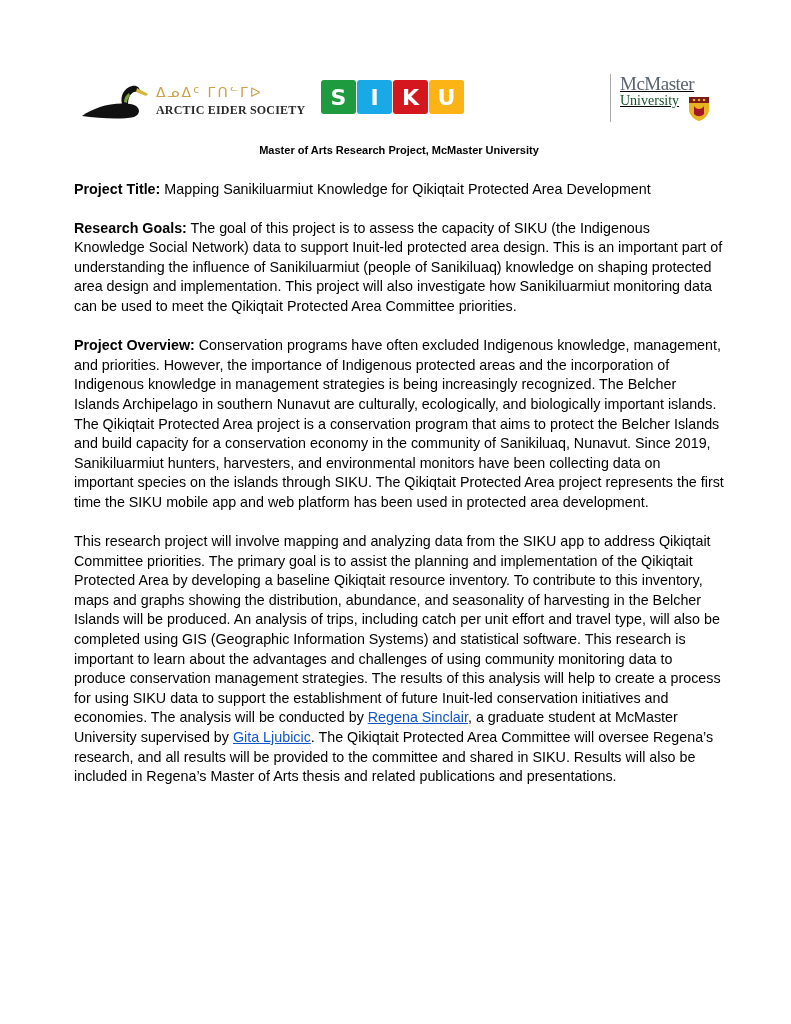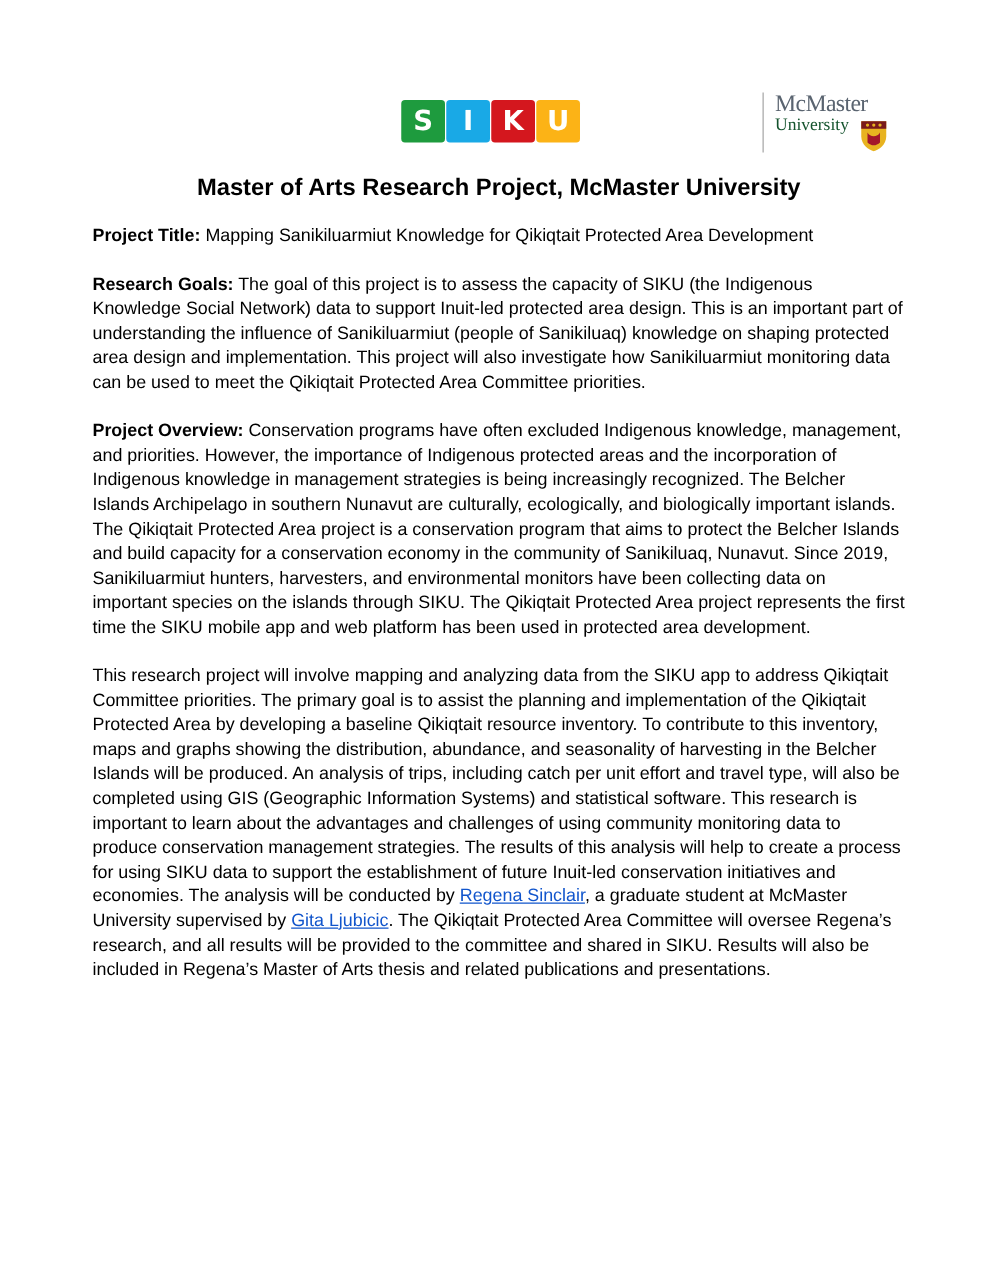--- a/index.html
+++ b/index.html
@@ -19,36 +19,46 @@
   
   .siku { position: absolute; left: 241px; top: 8px; display: flex; gap: 1px; }
   .siku-tile { width: 35px; height: 34px; border-radius: 3px; color: #fff; font-weight: bold;
                font-size: 22px; display: flex; align-items: center; justify-content: center;
                font-family: "DejaVu Sans", sans-serif; }
 
   
   .sees { position: absolute; left: 405px; top: 6px; width: 118px; text-align: right;
           font-size: 12.5px; line-height: 15px; color: #5a5a5a; letter-spacing: -0.3px; }
   .divider { position: absolute; left: 530px; top: 2px; width: 1px; height: 48px; background: #a8a8a8; }
-  .mcm { position: absolute; left: 540px; top: 2px; width: 100px; }
+  .mcm { position: absolute; left: 540px; top: 2px; width: 100px; text-decoration: underline; }
   .mcm-name { font-family: "Liberation Serif", serif; font-size: 19px; color: #5a6470; letter-spacing: -0.5px; line-height: 20px; }
   .mcm-univ { font-family: "Liberation Serif", serif; font-size: 14px; color: #14532d; line-height: 14px; }
   .crest { position: absolute; left: 68px; top: 22px; width: 22px; height: 26px; }
 
   
   .doc { position: absolute; left: 74px; top: 141px; width: 650px; font-size: 14.3px; line-height: 19.6px; }
-  .doc-title { text-align: center; font-weight: bold; margin: 0 0 19px 0; font-size: 19px; }
+  .doc-title { text-align: center; font-weight: bold; margin: 0 0 19px 0; font-size: 11px; }
   .para { margin: 0 0 19.5px 0; }
   .label { font-weight: bold; }
   a.link { color: #1155cc; text-decoration: underline; }
 </style>
 </head>
 <body>
 
 <div class="logo-bar">
+  <div class="aes">
+    <svg class="aes-bird" viewBox="0 0 70 42">
+      <path d="M2 38 C 14 30, 30 24, 50 26 C 60 27, 62 36, 54 39 C 40 42, 18 40, 2 38 Z" fill="#111"></path>
+      <path d="M42 26 C 40 18, 44 10, 52 8 C 57 7, 60 10, 60 13 L 54 14 C 50 16, 48 20, 48 26 Z" fill="#111"></path>
+      <path d="M44 24 C 44 20, 46 17, 49 15 L 50 18 C 48 20, 47 22, 47 25 Z" fill="#7ba23a"></path>
+      <path d="M57 10 L 68 16 L 66 18 L 56 14 Z" fill="#d9b638"></path>
+    </svg>
+    <div class="aes-syll">ᐃᓄᐃᑦ ᒥᑎᓪᒥᐅ</div>
+    <div class="aes-name">ARCTIC EIDER SOCIETY</div>
+  </div>
 
   <div class="siku">
     <div class="siku-tile" style="background:#1e9b3e">S</div>
     <div class="siku-tile" style="background:#19a9e6">I</div>
     <div class="siku-tile" style="background:#d4171e">K</div>
     <div class="siku-tile" style="background:#fcb316">U</div>
   </div>
 
   <div class="divider"></div>
   <div class="mcm">

